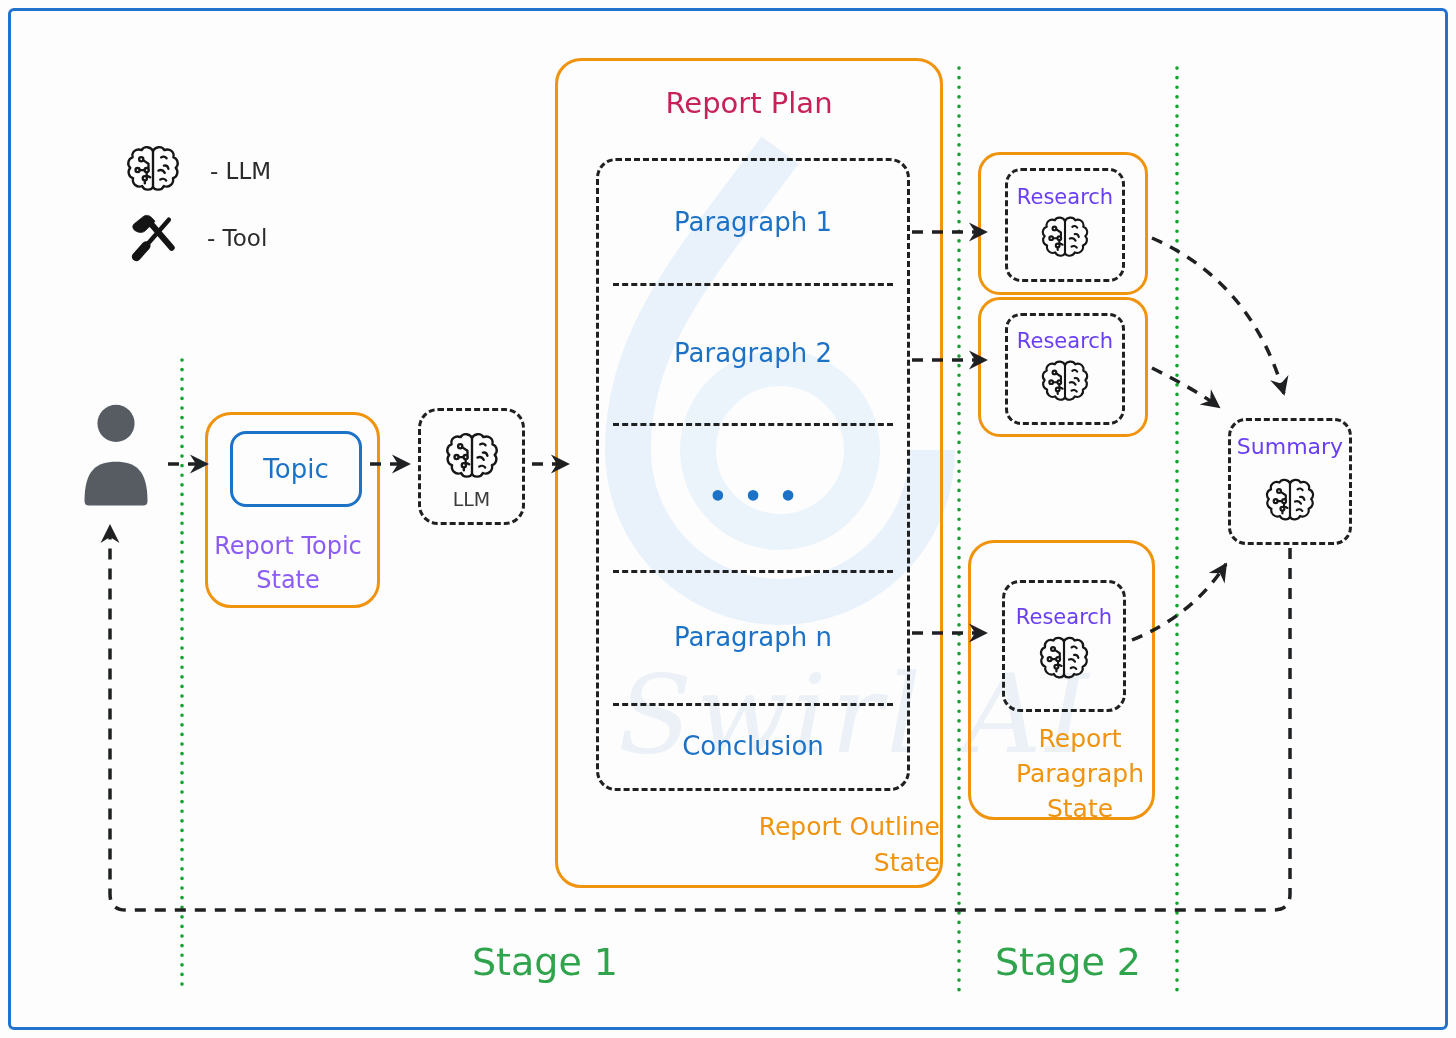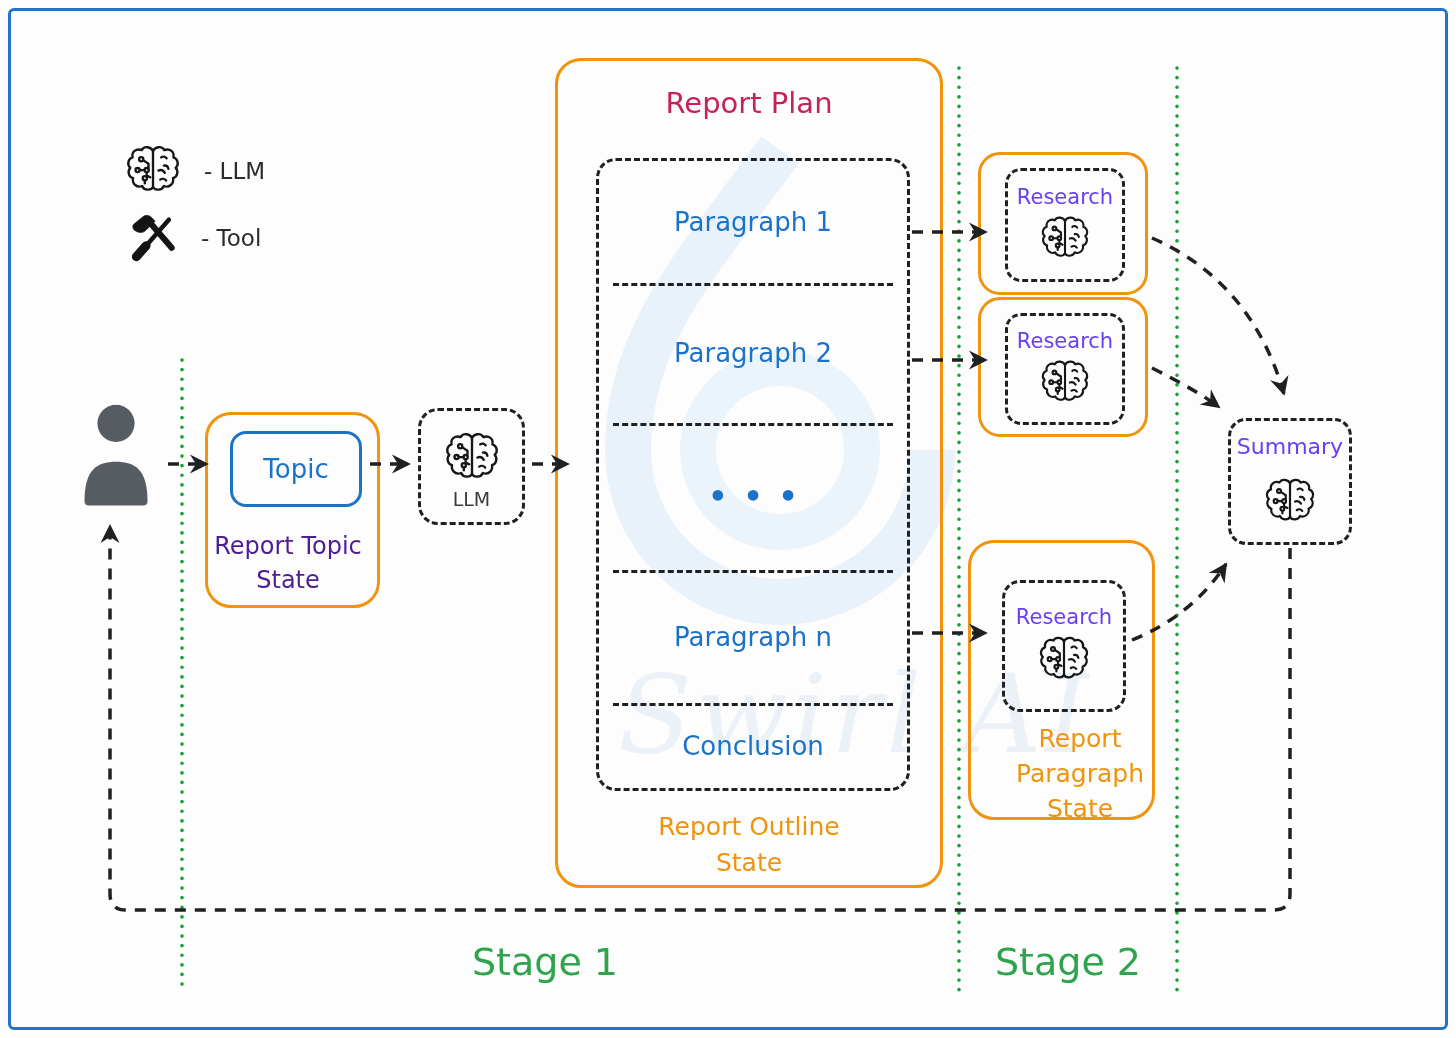--- a/index.html
+++ b/index.html
@@ -13,58 +13,58 @@
   
   .wm{position:absolute;z-index:0;pointer-events:none;}
   .wm-text{
     left:545px;top:652px;width:620px;text-align:center;
     font-family:"DejaVu Serif","Liberation Serif",serif;
     font-size:108px;color:#EBF1F7;letter-spacing:4px;font-style:italic;
   }
 
   
   .legend{position:absolute;left:124px;top:142px;z-index:2;}
-  .legend-row{display:flex;align-items:center;gap:22px;margin-bottom:12px;}
+  .legend-row{display:flex;align-items:center;gap:28px;margin-bottom:12px;}
   .legend-label{font-size:23px;color:#2b2b2b;}
 
   
   .node{position:absolute;z-index:2;box-sizing:border-box;}
   .orange-box{border:3px solid #F0930D;border-radius:26px;background:transparent;}
   .dashed-box{border:3px dashed #1e2022;border-radius:20px;background:transparent;}
   .blue-box{border:3px solid #1B72C7;border-radius:16px;}
   .center-flex{display:flex;align-items:center;justify-content:center;}
   .col-flex{display:flex;flex-direction:column;align-items:center;justify-content:center;}
 
   
   .person{position:absolute;left:80px;top:404px;width:72px;height:104px;z-index:2;}
 
   
   .topic-state{left:205px;top:412px;width:175px;height:196px;}
   .topic-box{position:absolute;left:22px;top:16px;width:126px;height:70px;
     color:#1B72C7;font-size:26px;}
   .topic-state-label{position:absolute;left:0;right:9px;top:114px;text-align:center;
-    color:#4c1d95;font-size:24px;line-height:1.42;}
+    color:#8b5cf6;font-size:24px;line-height:1.42;}
 
   
   .llm-node{left:418px;top:408px;width:107px;height:117px;padding-top:6px;}
   .llm-label{font-size:19px;color:#3c3c3c;margin-top:1px;}
 
   
   .report-plan{left:555px;top:58px;width:388px;height:830px;}
   .plan-title{margin-top:25px;text-align:center;color:#C62159;font-size:29px;}
   .plan-inner{position:absolute;left:38px;top:97px;width:314px;height:633px;
     border:3px dashed #1e2022;border-radius:20px;box-sizing:border-box;}
   .plan-row{display:flex;align-items:center;justify-content:center;
     color:#1B72C7;font-size:26px;}
   .row-1{height:122px;} .row-2{height:140px;} .row-3{height:147px;}
   .row-4{height:133px;} .row-5{height:85px;}
   .row-3{font-size:30px;font-weight:bold;letter-spacing:16px;padding-left:16px;}
   .plan-divider{position:absolute;left:14px;right:14px;border-top:3px dashed #1e2022;}
   .div-1{top:122px;} .div-2{top:262px;} .div-3{top:409px;} .div-4{top:542px;}
-  .outline-label{position:absolute;left:0;right:0;top:748px;text-align:center;
+  .outline-label{position:absolute;left:0;right:0;top:748px;text-align:right;
     color:#F0930D;font-size:25px;line-height:1.42;}
   .outline-label span{display:inline-block;max-width:220px;}
 
   
   .research-1{left:978px;top:152px;width:170px;height:143px;border-radius:22px;}
   .research-2{left:978px;top:297px;width:170px;height:140px;border-radius:22px;}
   .research-3{left:968px;top:540px;width:187px;height:280px;}
   .research-inner{position:absolute;border:3px dashed #1e2022;border-radius:16px;
     box-sizing:border-box;display:flex;flex-direction:column;align-items:center;
     justify-content:center;gap:4px;}

